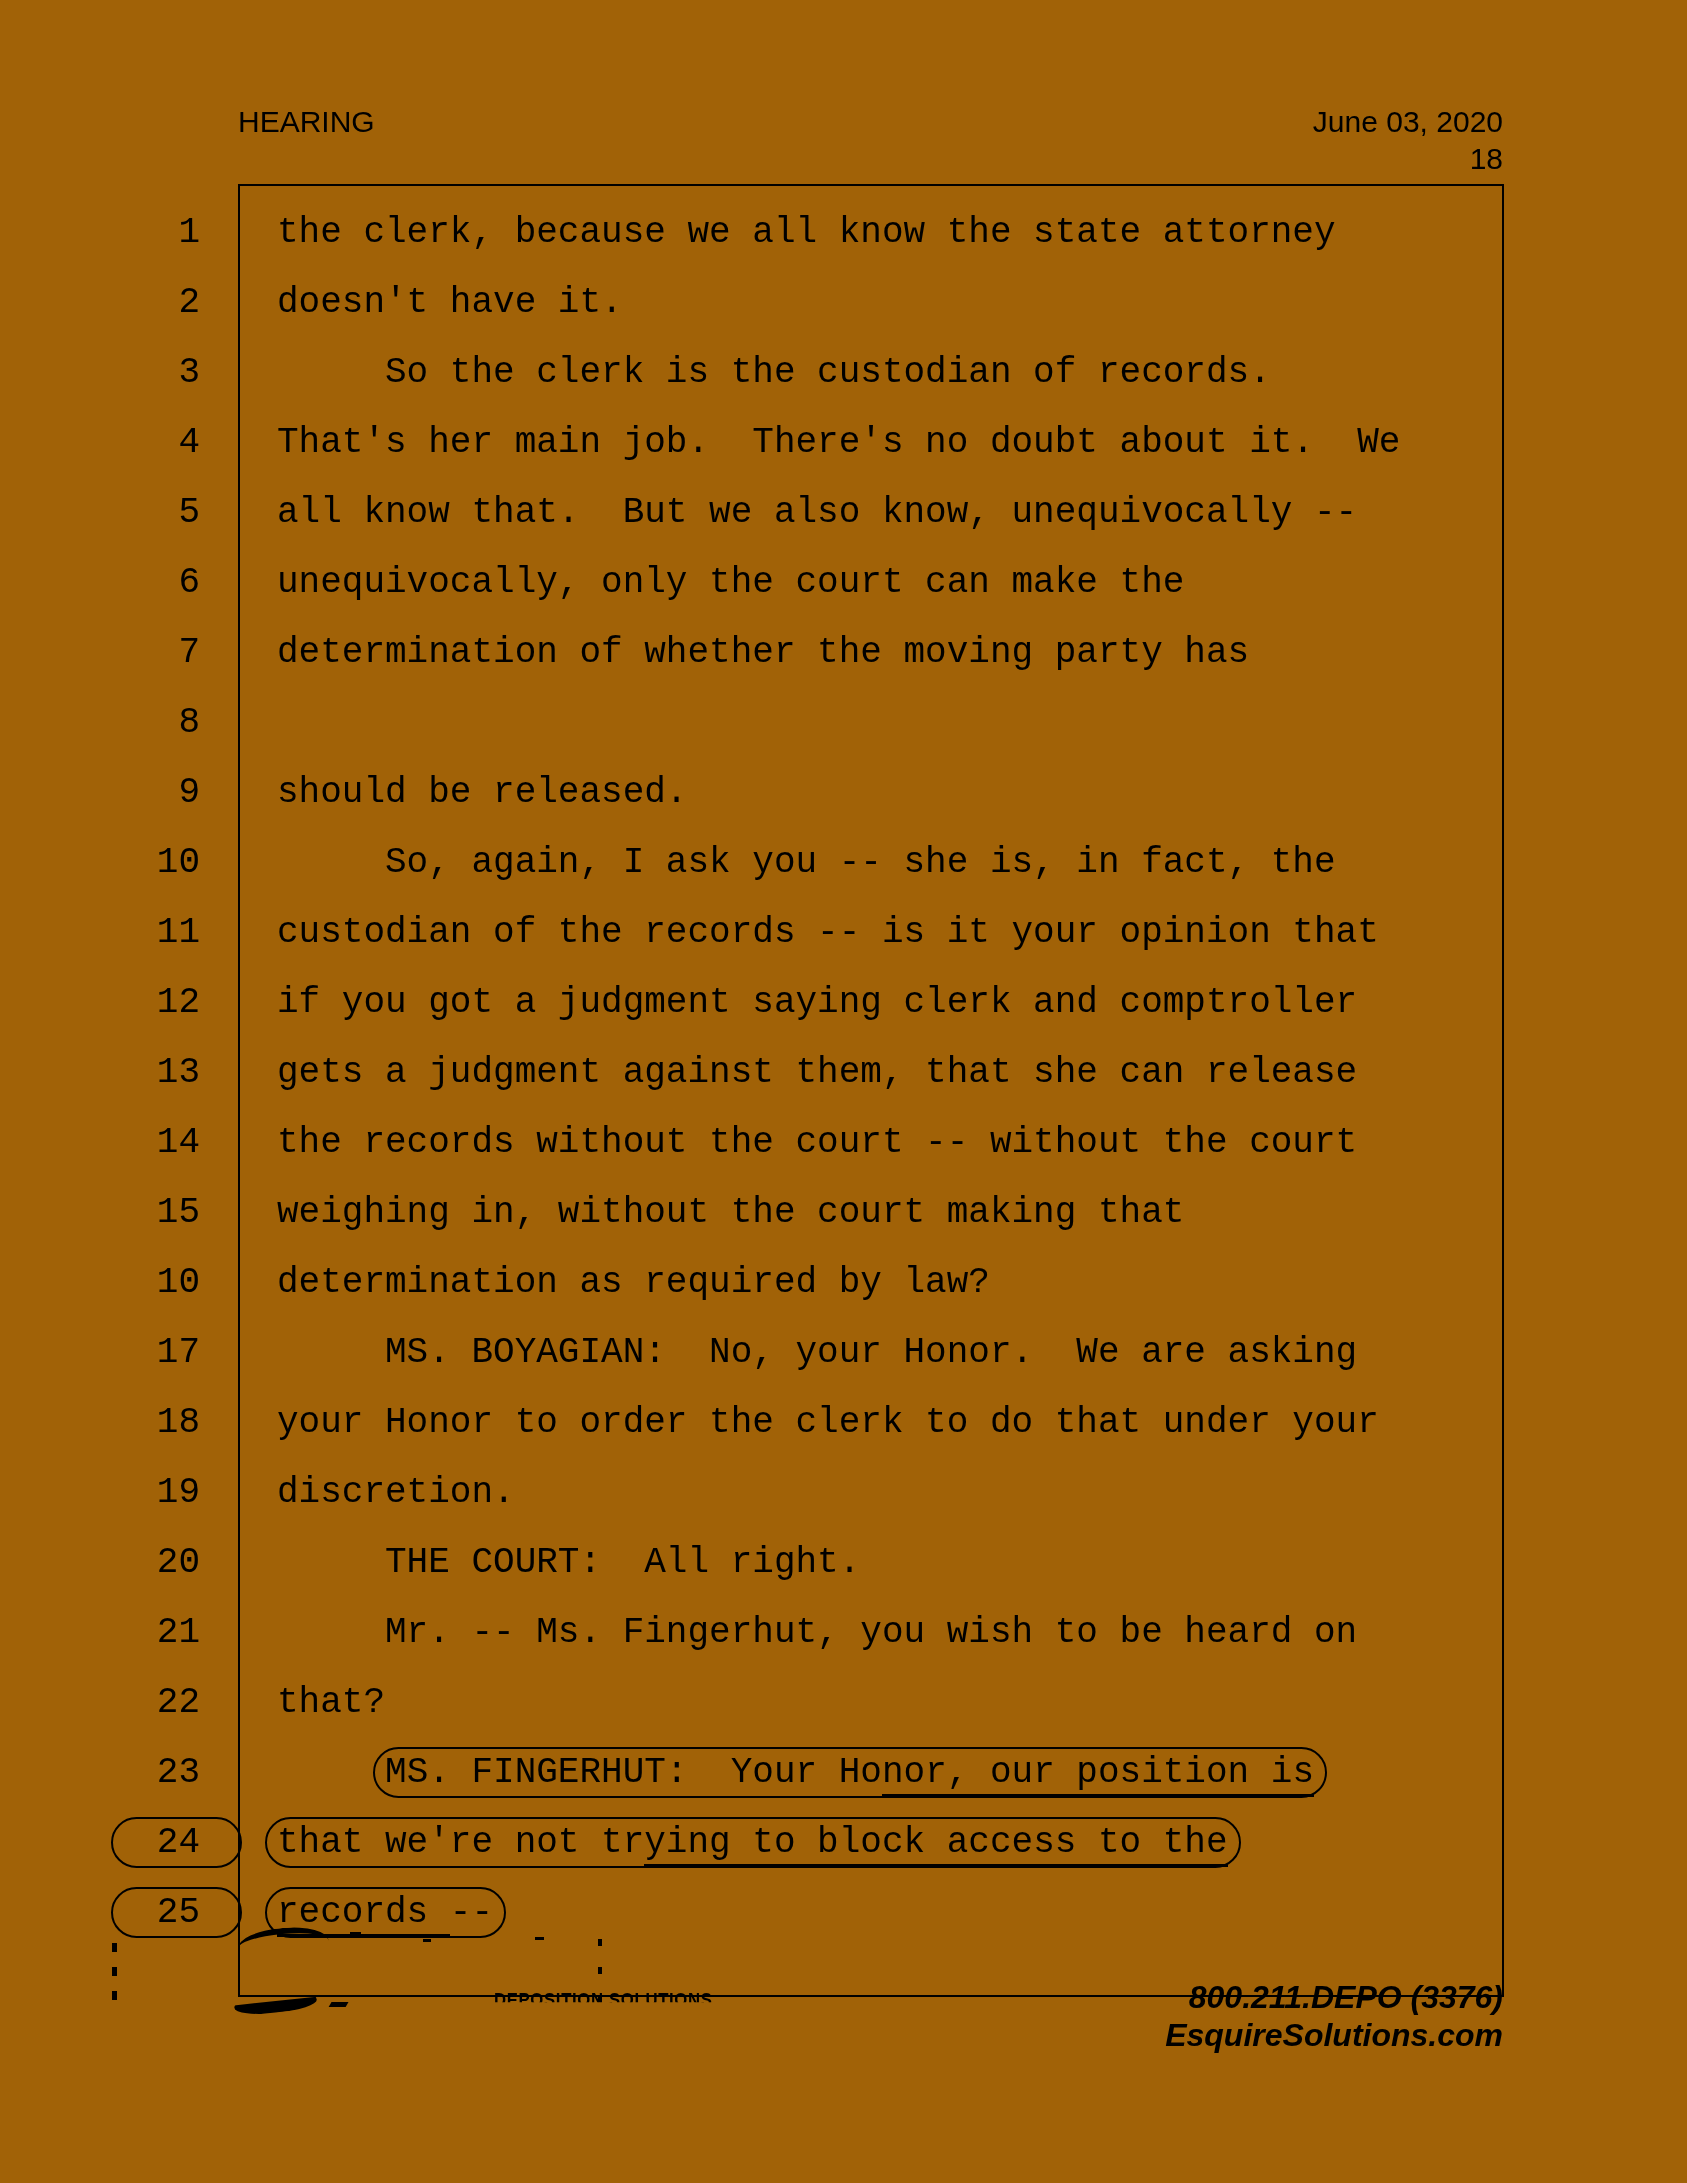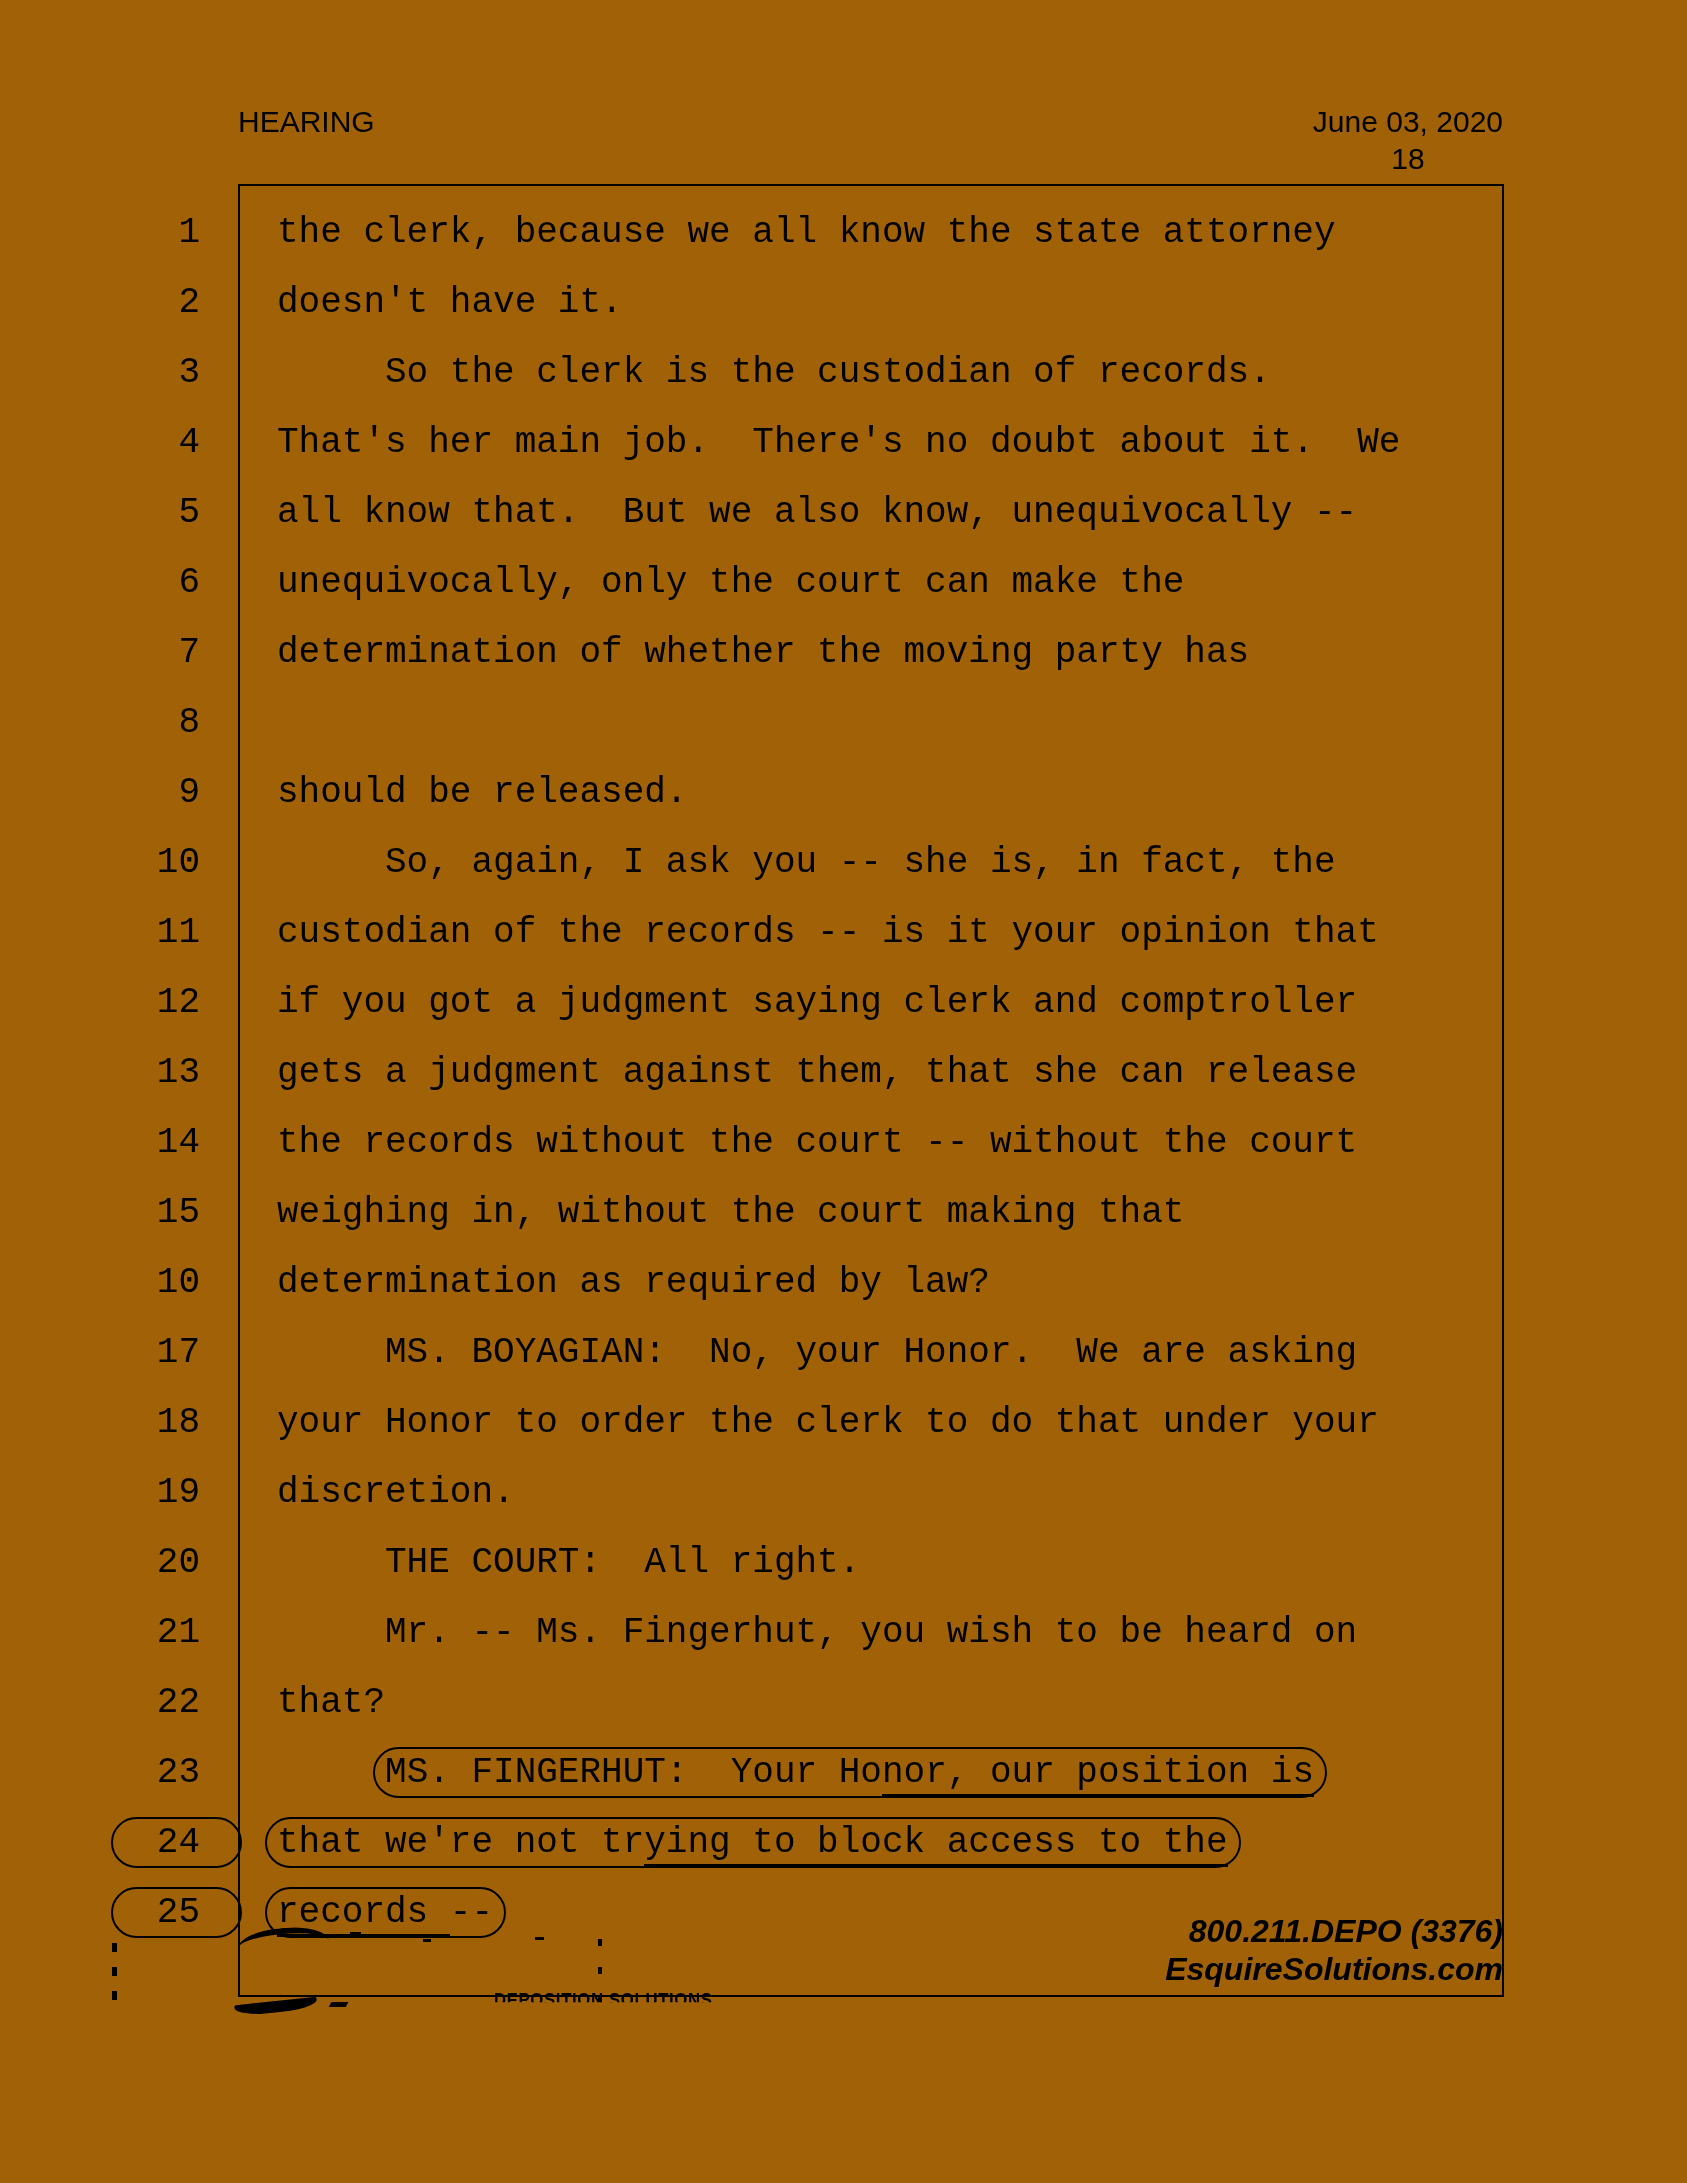--- a/index.html
+++ b/index.html
@@ -1,21 +1,21 @@
 <!DOCTYPE html>
 <html style="font-size:10.6px"><head>
 <meta charset="utf-8">
 <style>
   html,body{margin:0;padding:0;background:#ffffff;}
   .page{position:relative;width:1687px;height:2183px;background:#a16207;color:#000;overflow:hidden;}
 
   
   .hdr-left{position:absolute;left:238px;top:103px;
     font-family:"Liberation Sans",sans-serif;font-size:30px;line-height:37px;color:#000;}
-  .hdr-right{position:absolute;right:184px;top:103px;text-align:center;
+  .hdr-right{position:absolute;right:184px;top:103px;text-align:right;
     font-family:"Liberation Sans",sans-serif;font-size:30px;line-height:37px;color:#000;}
 
   
   .tbox{position:absolute;left:238px;top:184px;width:1266px;height:1813px;
     border:2.6px solid #000;box-sizing:border-box;}
 
   
   .lines{position:absolute;left:0;top:198px;width:1687px;}
   .row{display:flex;height:70px;line-height:70px;white-space:pre;
     font-family:"Liberation Mono","DejaVu Sans Mono",monospace;font-size:36px;color:#000;}
@@ -26,21 +26,21 @@
   .boxed{display:inline-block;position:relative;}
   .boxed::before{content:"";position:absolute;left:-12px;right:-13.2px;top:8.6px;bottom:10px;
     border:2.6px solid #000;border-radius:28px;pointer-events:none;}
   
   .numboxed::before{content:"";position:absolute;left:111px;right:-42px;top:8.6px;bottom:10px;
     border:2.6px solid #000;border-radius:28px;pointer-events:none;}
   
   .ul{border-bottom:3.3px solid #000;padding-bottom:1px;}
 
   
-  .ftr-right{position:absolute;right:184px;top:1912px;text-align:right;
+  .ftr-right{position:absolute;right:184px;top:1978px;text-align:right;
     font-family:"Liberation Sans",sans-serif;font-style:italic;font-weight:bold;
     font-size:32px;line-height:38px;color:#000;}
 
   
   .logo{position:absolute;left:112px;top:1924px;width:629px;height:99px;}
   .logo .arc{position:absolute;left:126px;top:4px;width:91px;height:26.5px;
     border-top:6px solid #000;border-radius:50%;transform:rotate(-5deg);}
   .logo .dot{position:absolute;background:#000;}
   .logo .ldash{position:absolute;left:0;top:18.5px;width:4.6px;height:71px;
     background:repeating-linear-gradient(#000 0 9.3px,transparent 9.3px 24px);}

